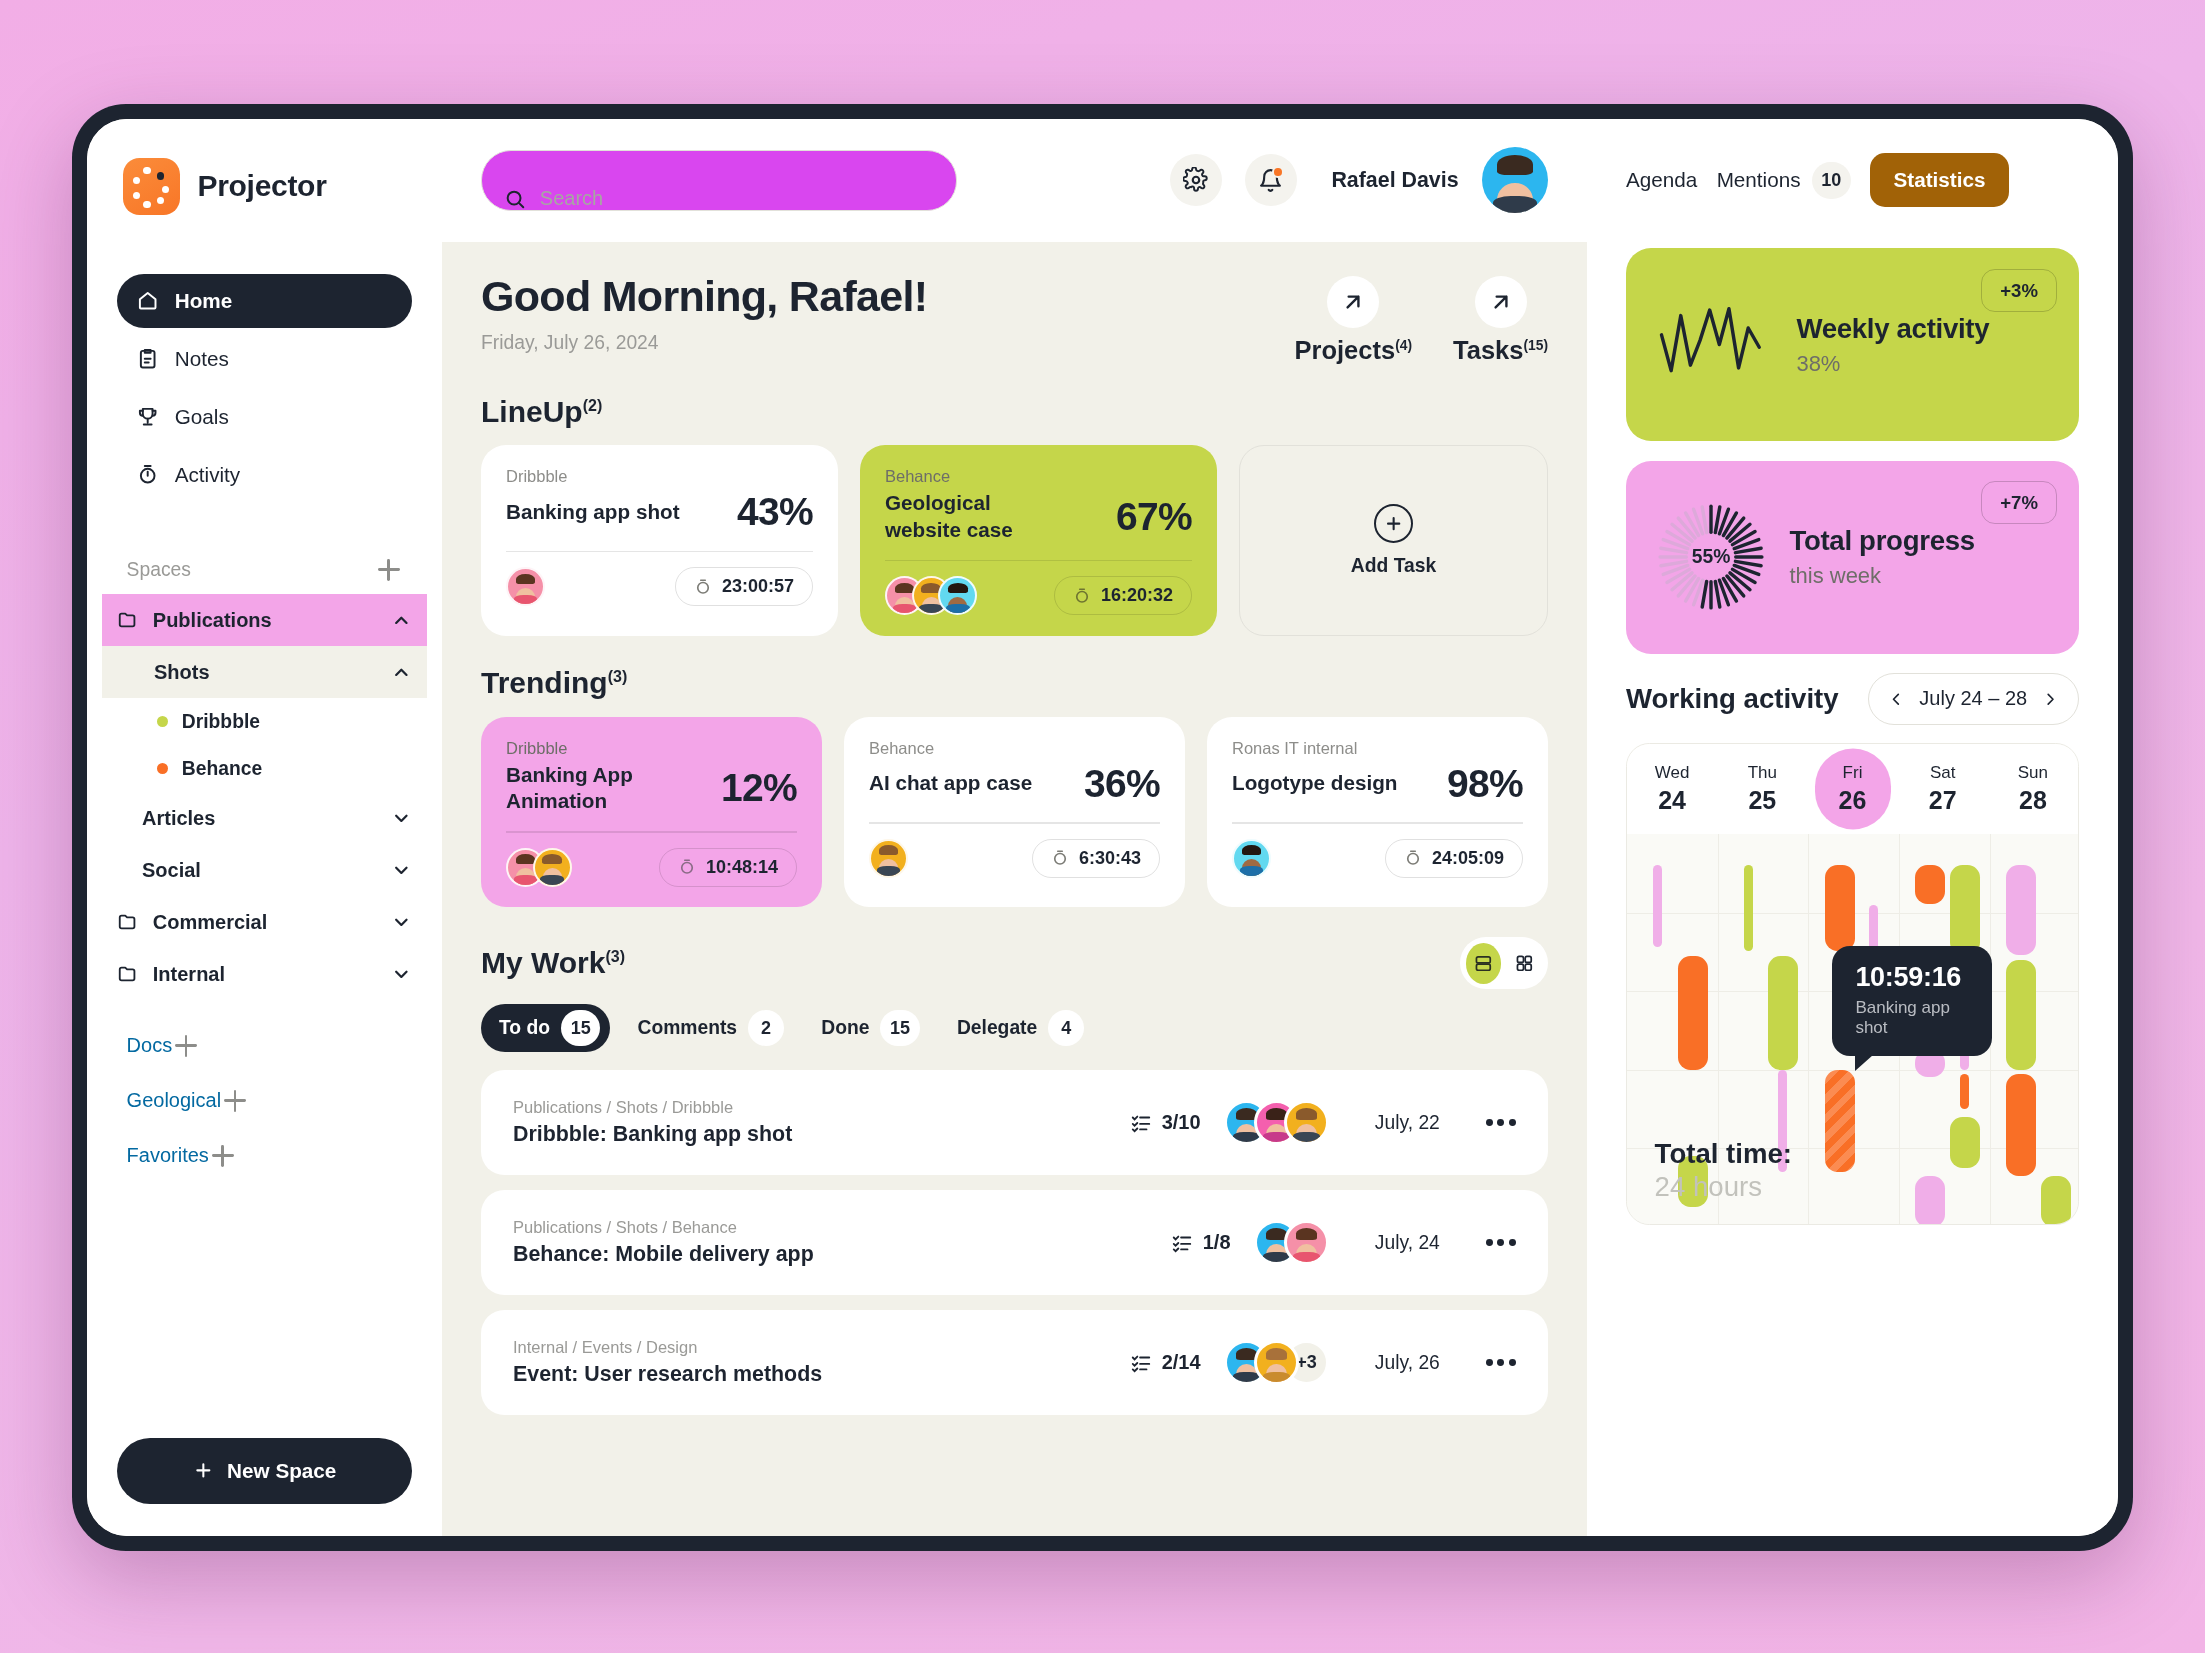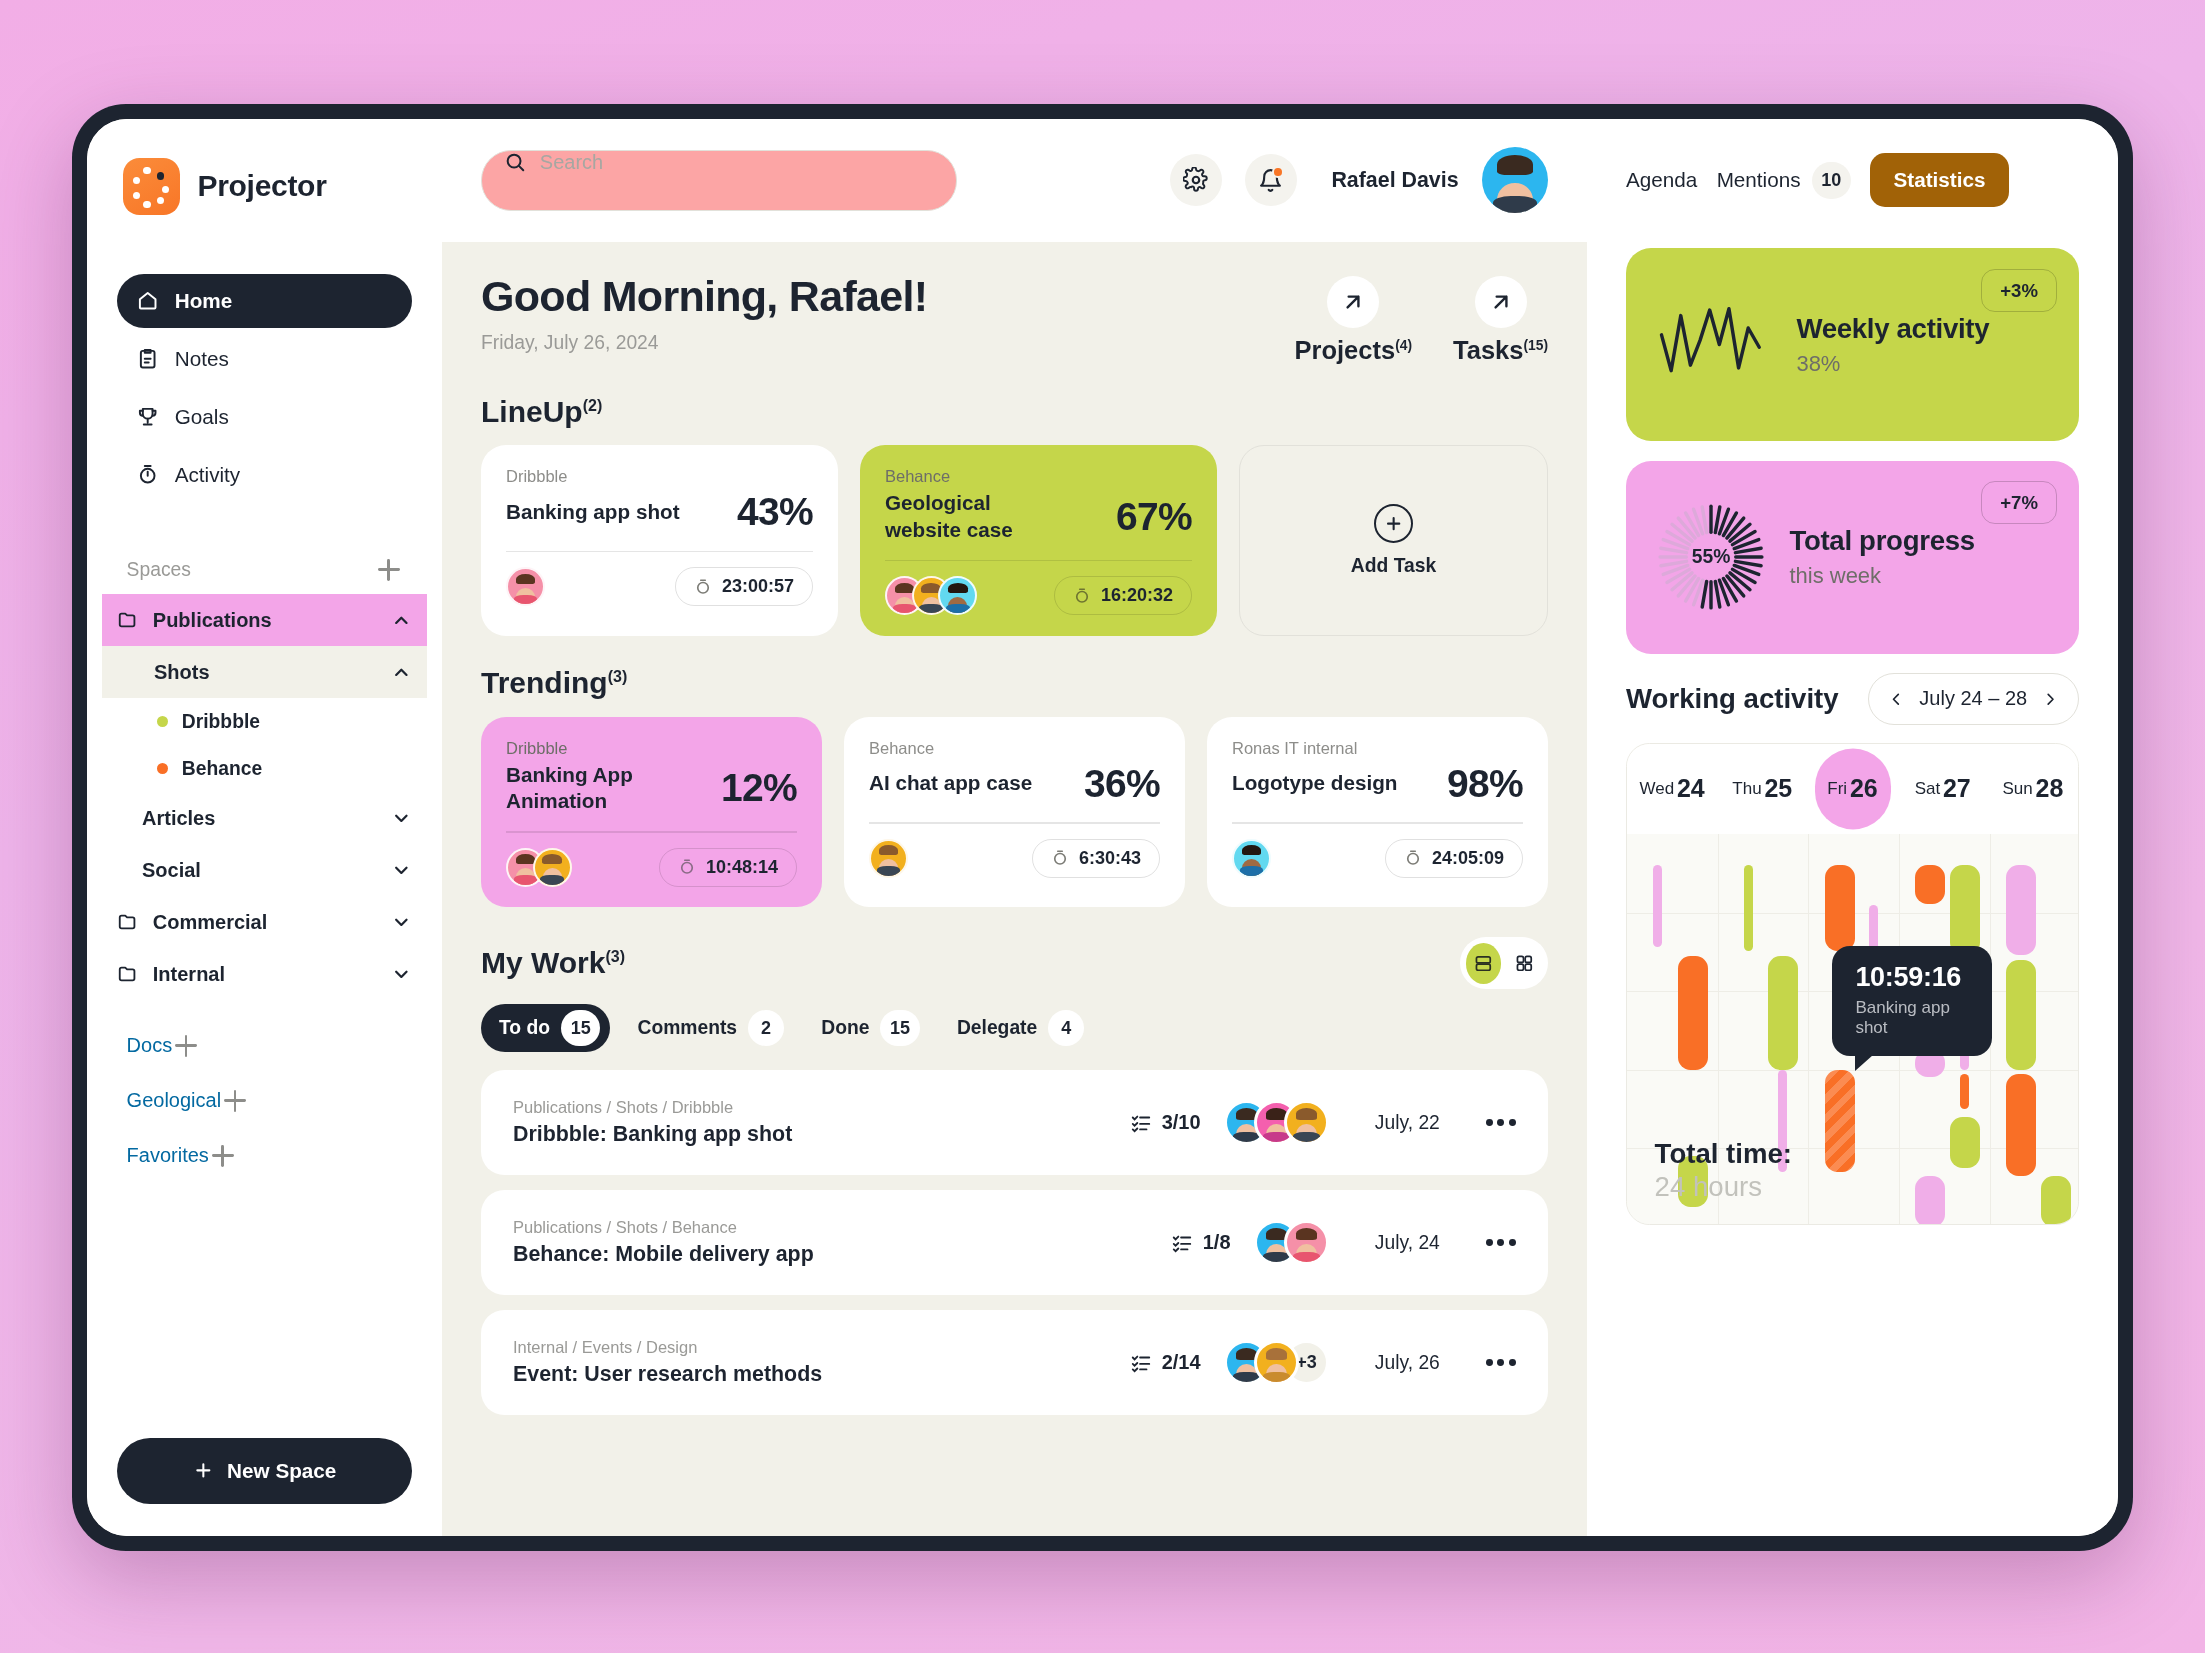--- a/index.html
+++ b/index.html
@@ -103,21 +103,21 @@
   }
 
   
   #center { flex: 1 1 auto; display:flex; flex-direction:column; min-width:0; background:#f2f1e9;}
   #topbar {
     height: 123px; flex:0 0 123px; background:#fff;
     display:flex; align-items:center; padding: 0 39px 0 39px; gap: 23.4px;
   }
   .search {
     width: 476px; height: 61px; border-radius:30px; border:1.4px solid #e2e1da;
-    display:flex; align-items:flex-start; gap:13.8px; padding: 0 22px; background:#fca5a5;
+    display:flex; align-items:flex-end; gap:13.8px; padding: 0 22px; background:#d946ef;
   }
   .search input {
     border:none; outline:none; font-size:20px; color:#1d2430; background:transparent;
     font-family:"Liberation Sans", sans-serif; width:100%;
   }
   .search input::placeholder { color:#a7a7a2; }
   .top-spacer { flex:1 1 auto; }
   .round-btn {
     width:52px; height:52px; border-radius:50%; background:#f4f3ee;
     display:flex; align-items:center; justify-content:center; cursor:pointer; position:relative; flex:0 0 52px;
@@ -262,21 +262,21 @@
     display:flex; align-items:center; gap:15px; height:52px; padding:0 19.3px;
     border-radius:26px; border:1.4px solid #e2e1da; font-size:20px; font-weight:500; color:#1d2430;
   }
   .wa-nav .arw { cursor:pointer; display:flex; }
 
   .chart-card {
     border-radius:23.4px; border:1.4px solid #ebeae3; overflow:hidden; background:#fafaf6;
     height:482px; display:flex; flex-direction:column;
   }
   .days { display:flex; height:90px; align-items:center; background:#fff;}
-  .day { flex:1 1 0; display:flex; flex-direction:row; align-items:center; justify-content:center; gap:2.8px; cursor:pointer;}
+  .day { flex:1 1 0; display:flex; flex-direction:column; align-items:center; justify-content:center; gap:2.8px; cursor:pointer;}
   .day .dn { font-size:17px; color:#1d2430;}
   .day .dd { font-size:25px; font-weight:700; color:#1d2430;}
   .day.today { position:relative; }
   .day.today::before {
     content:''; position:absolute; left:50%; top:50%; transform:translate(-50%,-50%);
     width:76px; height:81px; border-radius:41px; background:#f3a5e8; z-index:0;
   }
   .day.today .dn, .day.today .dd { position:relative; z-index:1;}
 
   .plot { flex:1 1 auto; position:relative; background:#fafaf6; }

